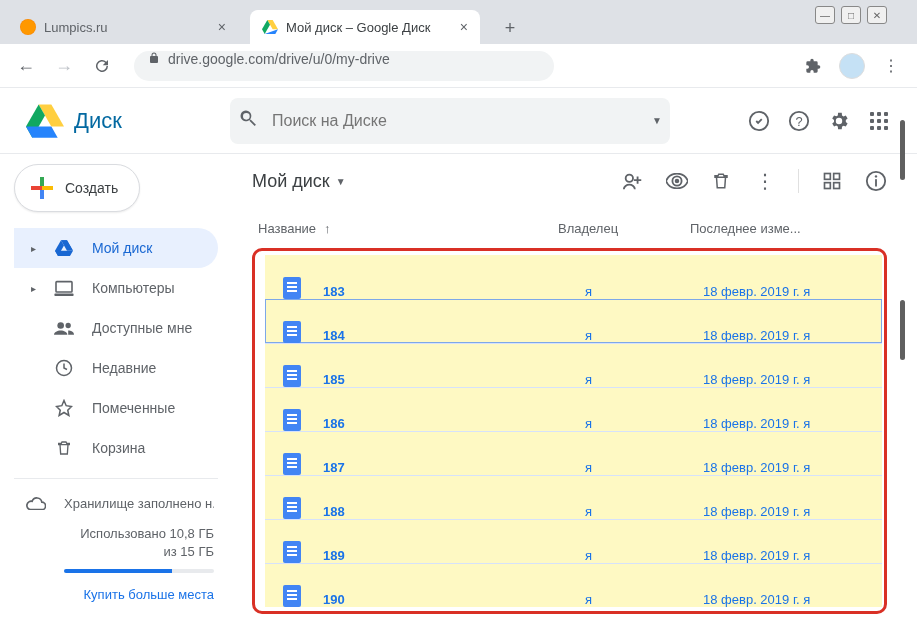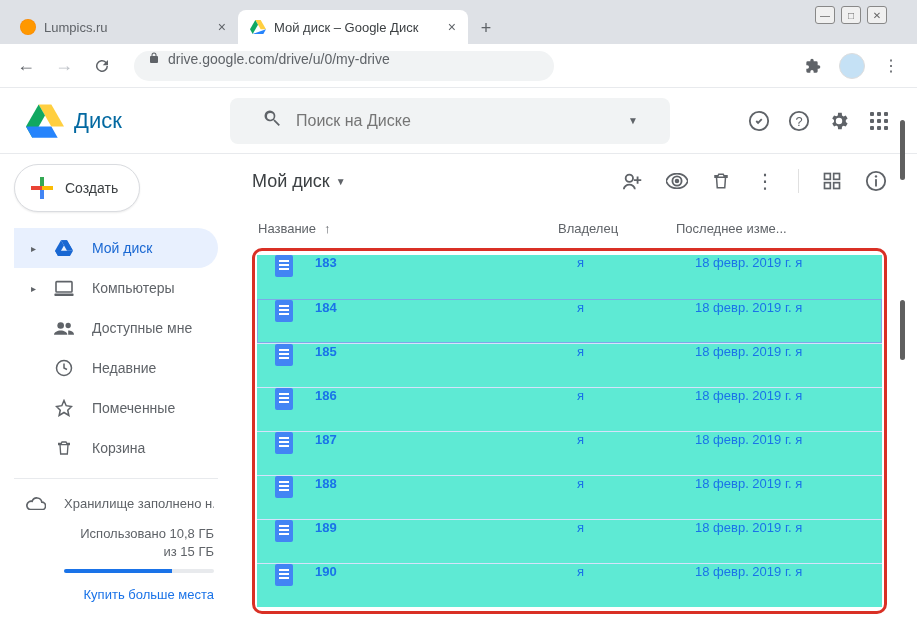--- a/index.html
+++ b/index.html
@@ -3,21 +3,21 @@
 <meta charset="utf-8">
 <style>
   * { box-sizing: border-box; margin: 0; padding: 0; font-family: Arial, "Helvetica Neue", sans-serif; }
   body { width: 917px; height: 632px; background: #fff; overflow: hidden; position: relative; }
 
   
   .window-controls { position: absolute; top: 6px; right: 30px; display: flex; gap: 6px; }
   .wc { width: 20px; height: 18px; border: 1px solid #888; border-radius: 3px; display:flex;align-items:center;justify-content:center;font-size:10px;color:#666;background:#f0f0f0;}
 
   
-  .tab-strip { height: 44px; background: #dee1e6; display: flex; align-items: flex-end; padding: 8px 8px 0 8px; gap: 0; }
+  .tab-strip { height: 44px; background: #dee1e6; display: flex; align-items: flex-end; padding: 8px 8px 0 8px; gap: 12px; }
   .tab { width: 230px; height: 34px; display: flex; align-items: center; padding: 0 12px; color: #5f6368; font-size: 13px; border-radius: 8px 8px 0 0; position: relative; }
   .tab.active { background: #fff; color: #3c4043; }
   .tab .favicon { width: 16px; height: 16px; margin-right: 8px; display:inline-flex;align-items:center;justify-content:center; }
   .tab .favicon.orange { background: radial-gradient(circle,#ff9800 60%,#e65100 100%); border-radius:50%; }
   .tab .close { margin-left: auto; color:#5f6368; font-size:14px; }
   .new-tab { width: 28px; height: 28px; display:flex;align-items:center;justify-content:center; color:#5f6368; font-size:18px; margin-left:4px;margin-bottom:2px; }
 
   
   .omnibox-row { height: 44px; background: #fff; border-bottom:1px solid #e8eaed; display:flex; align-items:center; padding: 0 14px; gap: 14px; }
   .nav-btn { width:24px;height:24px;display:flex;align-items:center;justify-content:center;color:#5f6368;font-size:18px;}
@@ -25,21 +25,21 @@
   .omnibox { flex:0 0 auto; display:flex;align-items:flex-start;height:30px;background:#f1f3f4;border-radius:15px;padding:0 14px;color:#5f6368;font-size:14px; width:420px; margin-left:6px;}
   .omnibox .lock{margin-right:8px;color:#5f6368;font-size:12px;}
   .right-icons {margin-left:auto;display:flex;align-items:center;gap:14px;}
   .circ-btn{width:24px;height:24px;border-radius:50%;display:flex;align-items:center;justify-content:center;color:#5f6368;font-size:16px;}
   .avatar-dot{width:26px;height:26px;border-radius:50%;background:#c5e1f5;border:1px solid #ddd;}
 
   
   .app-header { height:66px; display:flex; align-items:center; padding:0 26px; border-bottom:1px solid #e8eaed;}
   .drive-logo { display:flex;align-items:center;gap:10px;width:204px;}
   .drive-logo-text{font-size:22px;color:#0369a1;}
-  .search-box { flex:1; max-width:440px; height:46px;background:#f1f3f4;border-radius:8px;display:flex;align-items:center;padding:0 32px;color:#5f6368;}
+  .search-box { flex:1; max-width:440px; height:46px;background:#f1f3f4;border-radius:8px;display:flex;align-items:center;padding:0 8px;color:#5f6368;}
   .search-box .mag{font-size:18px;margin-right:14px;color:#5f6368;}
   .search-box input{border:none;background:transparent;outline:none;font-size:16px;color:#5f6368;width:100%;}
   .search-box .drop{margin-left:auto;color:#5f6368;font-size:10px;}
   .header-tools{margin-left:auto;display:flex;align-items:center;gap:16px;color:#5f6368;}
   .ht{width:24px;height:24px;display:flex;align-items:center;justify-content:center;font-size:18px;color:#5f6368;}
   .apps-grid{display:grid;grid-template-columns:repeat(3,4px);grid-template-rows:repeat(3,4px);gap:3px;}
   .apps-grid span{background:#5f6368;width:4px;height:4px;border-radius:1px;}
 
   
   .main { display:flex; height:calc(632px - 44px - 44px - 66px); }
@@ -71,24 +71,24 @@
   .content-header{height:54px;display:flex;align-items:center;border-bottom:0;}
   .crumb{font-size:18px;color:#3c4043;display:flex;align-items:center;gap:6px;}
   .crumb .dd{font-size:10px;color:#5f6368;}
   .action-icons{margin-left:auto;display:flex;align-items:center;gap:22px;color:#5f6368;}
   .act{width:22px;height:22px;display:flex;align-items:center;justify-content:center;}
   .vsep{width:1px;height:24px;background:#e0e0e0;}
 
   .column-headers{height:40px;display:flex;align-items:center;padding:0 6px;font-size:13px;color:#5f6368;font-weight:500;}
   .col-name{flex:0 0 300px;display:flex;align-items:center;gap:8px;}
   .col-owner{flex:0 0 118px;}
-  .col-mod{flex:1;}
+  .col-mod{flex:1;margin-left:14px;}
 
   .file-area{position:relative;border:3px solid #d93025;border-radius:10px;padding:4px 2px;}
-  .file-row{height:44px;display:flex;align-items:flex-start;padding:0 18px;font-size:13px;color:#1a73e8;font-weight:700;background:#5eead4;}
+  .file-row{height:44px;display:flex;align-items:flex-end;padding:0 18px;font-size:13px;color:#1a73e8;font-weight:700;background:#fef9c3;margin-left:8px;}
   .file-row + .file-row{border-top:1px solid #d6e2fb;}
   .file-row.focus{outline:1px solid #7da8e8;outline-offset:-1px;}
   .doc-icon{width:18px;height:22px;background:#4285f4;border-radius:2px;display:inline-flex;align-items:center;justify-content:center;margin-right:22px;position:relative;}
   .doc-icon::before{content:"";position:absolute;left:4px;right:4px;top:5px;height:2px;background:#fff;box-shadow:0 4px 0 #fff,0 8px 0 #fff;}
   .fr-name{flex:0 0 262px;}
   .fr-owner{flex:0 0 118px;font-weight:400;}
   .fr-mod{flex:1;font-weight:400;text-align:left;}
 
   .side-bars{position:absolute;right:12px;top:120px;display:flex;flex-direction:column;gap:120px;align-items:center;}
   .sb{width:5px;height:60px;background:#606060;border-radius:3px;}

